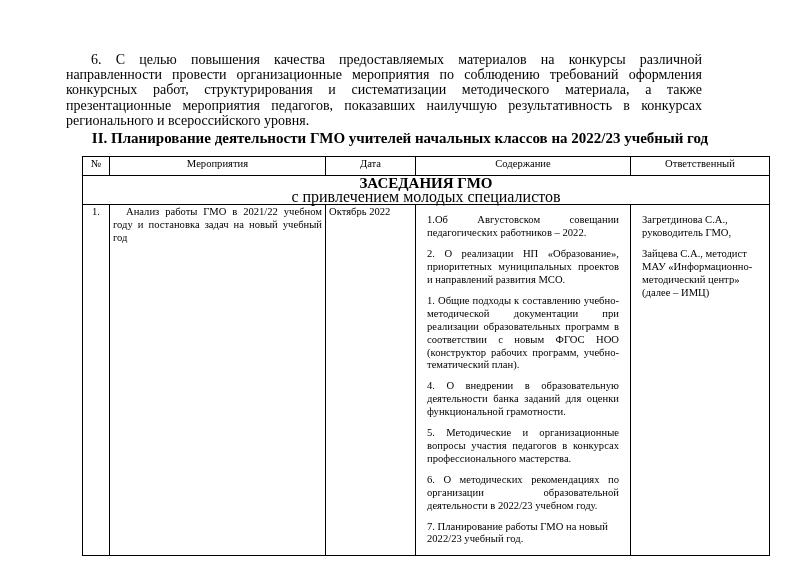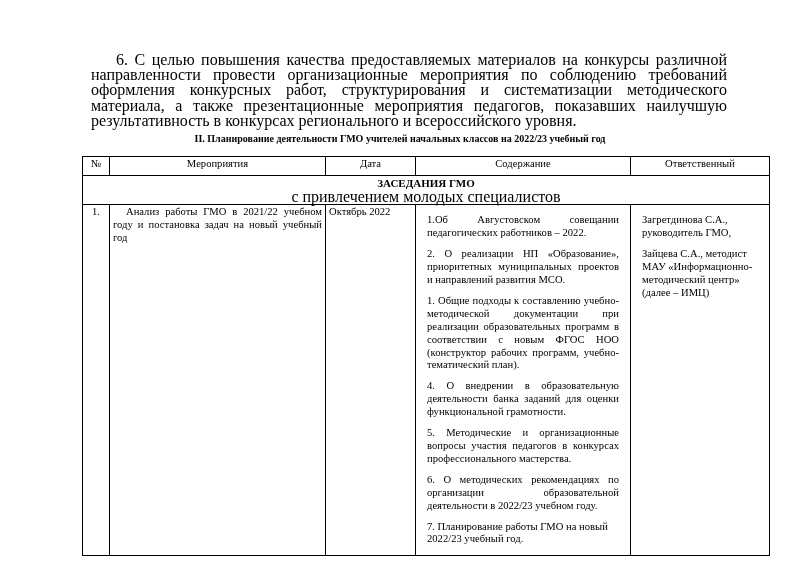--- a/index.html
+++ b/index.html
@@ -16,40 +16,40 @@
   }
   .page {
     position: relative;
     width: 800px;
     height: 566px;
     box-sizing: border-box;
     padding: 0;
   }
   .body-text {
     position: absolute;
-    left: 91px;
+    left: 66px;
     top: 52px;
     width: 636px;
-    font-size: 16px;
+    font-size: 14px;
     line-height: 15.2px;
     text-align: justify;
     text-justify: inter-word;
   }
   .body-text p {
     margin: 0;
     text-indent: 25px;
     text-align: justify;
   }
   .doc-title {
     position: absolute;
     left: 82px;
     top: 131px;
     width: 636px;
     text-align: center;
-    font-size: 10px;
+    font-size: 15px;
     font-weight: bold;
     line-height: 15px;
   }
   table.plan {
     position: absolute;
     left: 82px;
     top: 156px;
     width: 687px;
     border-collapse: collapse;
     table-layout: fixed;
@@ -75,21 +75,21 @@
     padding-top: 1px;
     padding-bottom: 1px;
   }
   .section-row td {
     text-align: center;
     padding-top: 1px;
     padding-bottom: 2px;
   }
   .section-title {
     font-weight: bold;
-    font-size: 11px;
+    font-size: 15px;
     line-height: 13.4px;
   }
   .section-sub {
     font-weight: normal;
     font-size: 16px;
     line-height: 13px;
   }
   .cell-num {
     text-align: center;
   }

